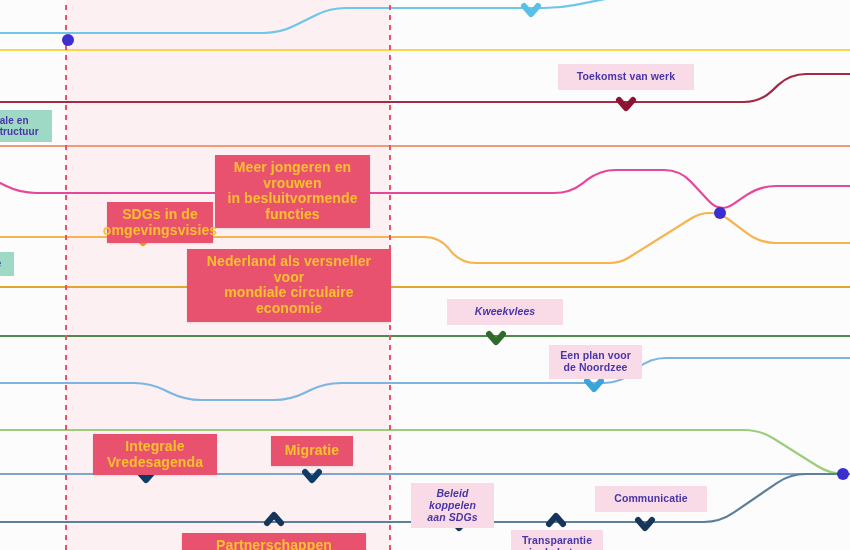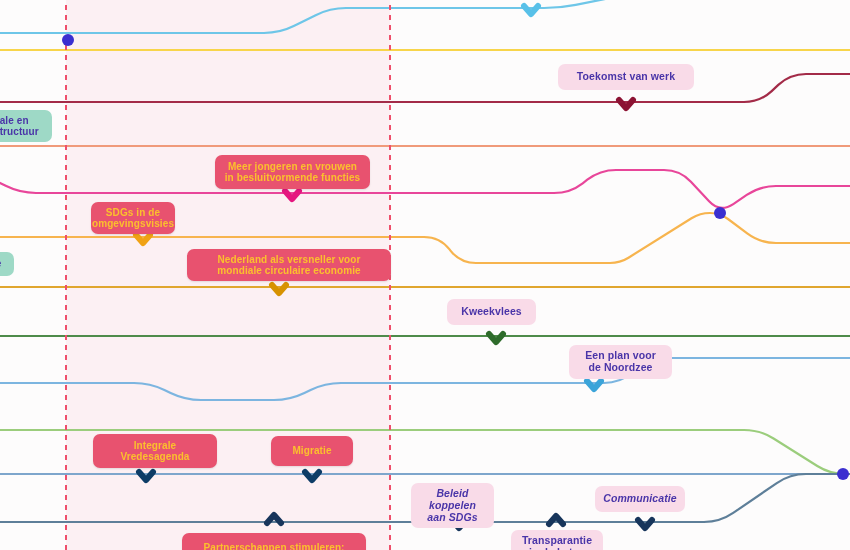--- a/index.html
+++ b/index.html
@@ -4,27 +4,27 @@
 <style>
   html,body{margin:0;padding:0;background:#fdfdfd;}
   #stage{
     position:relative;width:850px;height:550px;overflow:hidden;
     background:#fdfcfc;
     font-family:"Liberation Sans","DejaVu Sans",sans-serif;
   }
   #svgroot{position:absolute;left:0;top:0;width:850px;height:550px;}
   .lbl{
     position:absolute;box-sizing:border-box;
-    border-radius:7px;text-align:center;
+    border-radius:0;text-align:center;
     line-height:1.12;white-space:pre-line;
     display:flex;align-items:center;justify-content:center;
     padding:5px 9px;
     letter-spacing:.1px;
   }
-  .lbl.accent{ background:#e8526f; color:#fbc02d; font-weight:700; font-size:10px;
+  .lbl.accent{ background:#e8526f; color:#fbc02d; font-weight:700; font-size:14px;
                box-shadow:0 1px 2px rgba(0,0,0,.10); }
   .lbl.soft  { background:#f9dbe8; color:#4a35a8; font-weight:700; font-size:10.5px; }
   .lbl.mint  { background:#9ed9c6; color:#4a35a8; font-weight:700; font-size:10px;
                text-align:left;justify-content:flex-start; }
   .band{position:absolute;top:0;height:550px;background:#fbe8ed;opacity:.62;}
 </style>
 </head>
 <body>
 
 <div id="stage">
@@ -88,31 +88,31 @@
       <circle cx="843" cy="474" r="6" fill="#3b2fd0"></circle>
     </svg>
 
   <div id="labels-layer">
       <div class="lbl mint" style="left: -18px; top: 110px; width: 70px; min-height: 30px;">...ale en
 ...tructuur</div>
       <div class="lbl mint" style="left: -22px; top: 252px; width: 36px; min-height: 24px;">...e</div>
       <div class="lbl soft" style="left: 558px; top: 64px; width: 136px; min-height: 26px;">Toekomst van werk</div>
       <div class="lbl accent" style="left: 215px; top: 155px; width: 155px; min-height: 34px;">Meer jongeren en vrouwen
 in besluitvormende functies</div>
-      <div class="lbl accent" style="left: 91px; top: 202px; width: 84px; min-height: 32px;">SDGs in de
+      <div class="lbl accent" style="left: 107px; top: 202px; width: 106px; min-height: 32px;">SDGs in de
 omgevingsvisies</div>
       <div class="lbl accent" style="left: 187px; top: 249px; width: 204px; min-height: 32px;">Nederland als versneller voor
 mondiale circulaire economie</div>
-      <div class="lbl soft" style="left: 447px; top: 299px; width: 89px; min-height: 26px;">Kweekvlees</div>
-      <div class="lbl soft" style="left: 549px; top: 345px; width: 103px; min-height: 30px; margin-left: 20px;">Een plan voor
+      <div class="lbl soft" style="left: 447px; top: 299px; width: 116px; min-height: 26px; font-style: italic;">Kweekvlees</div>
+      <div class="lbl soft" style="left: 549px; top: 345px; width: 93px; min-height: 30px;">Een plan voor
 de Noordzee</div>
       <div class="lbl accent" style="left: 93px; top: 434px; width: 124px; min-height: 34px;">Integrale
 Vredesagenda</div>
       <div class="lbl accent" style="left: 271px; top: 436px; width: 82px; min-height: 30px; text-align: center;">Migratie</div>
       <div class="lbl soft" style="left: 411px; top: 483px; width: 83px; min-height: 32px; font-style: italic;">Beleid koppelen
 aan SDGs</div>
-      <div class="lbl soft" style="left: 595px; top: 486px; width: 90px; min-height: 26px; font-style: italic;">Communicatie</div>
+      <div class="lbl soft" style="left: 595px; top: 486px; width: 112px; min-height: 26px;">Communicatie</div>
       <div class="lbl soft" style="left: 511px; top: 530px; width: 92px; min-height: 32px;">Transparantie
 in de keten</div>
       <div class="lbl accent" style="left: 182px; top: 533px; width: 184px; min-height: 30px;">Partnerschappen stimuleren:</div>
     </div>
 
 </div>
 
 </body></html>

